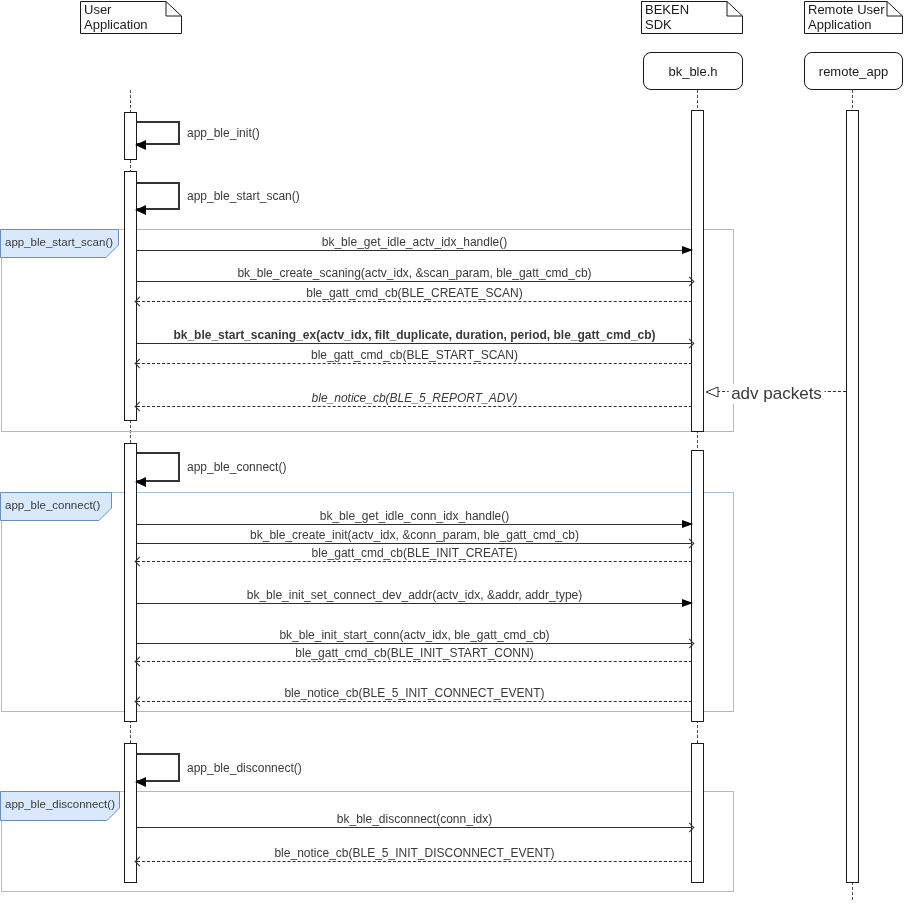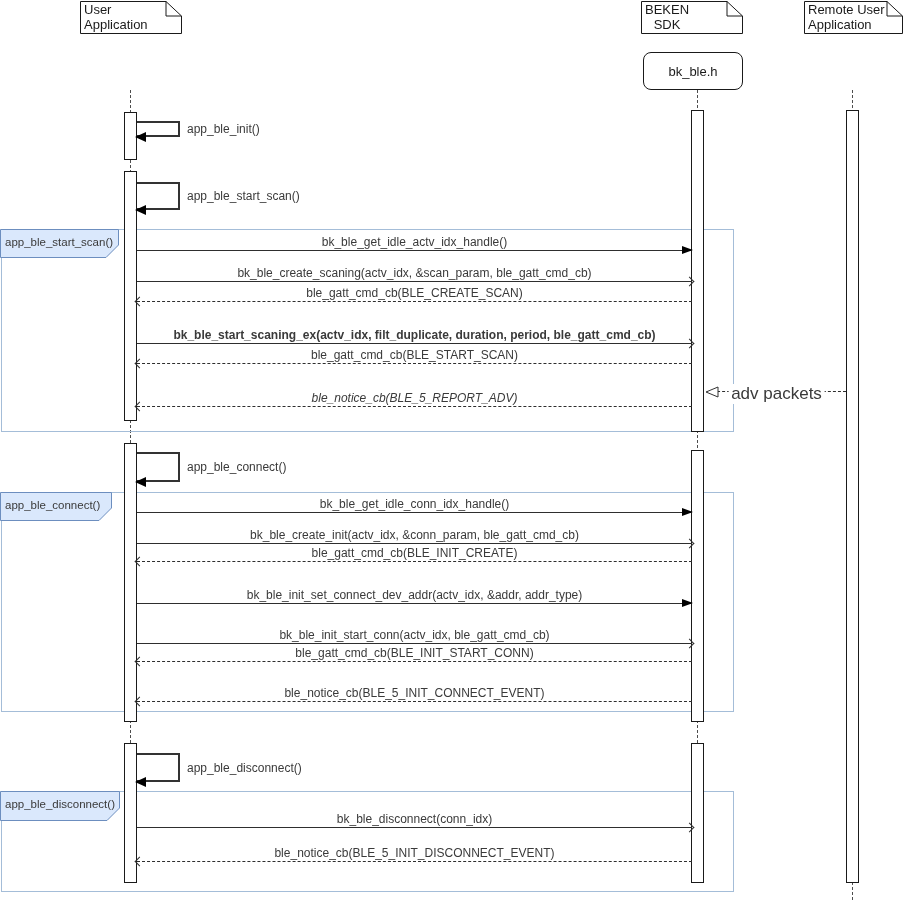--- a/index.html
+++ b/index.html
@@ -84,21 +84,21 @@
   <div class="bar" style="left:124px;top:171px;height:250px;"></div>
   <div class="bar" style="left:124px;top:443px;height:279px;"></div>
   <div class="bar" style="left:124px;top:743px;height:140px;"></div>
 
   <div class="bar" style="left:691px;top:110px;height:322px;"></div>
   <div class="bar" style="left:691px;top:450px;height:272px;"></div>
   <div class="bar" style="left:691px;top:743px;height:140px;"></div>
 
   <div class="bar" style="left:846px;top:110px;height:773px;"></div>
 
-  <div class="selfmsg" style="top:121px;height:16px;">
+  <div class="selfmsg" style="top:121px;height:24px;">
     <span class="arr"></span>
     <span class="lbl">app_ble_init()</span>
   </div>
   <div class="selfmsg" style="top:182px;height:28px;">
     <span class="arr"></span>
     <span class="lbl">app_ble_start_scan()</span>
   </div>
   <div class="selfmsg" style="top:452px;height:30px;">
     <span class="arr"></span>
     <span class="lbl">app_ble_connect()</span>
@@ -133,21 +133,21 @@
     <svg class="openTri" width="14" height="12" viewBox="0 0 14 12">
       <path d="M13,1 L1,6 L13,11 Z" fill="#fff" stroke="#333" stroke-width="1"></path>
     </svg>
     <span class="lbl inline">adv packets</span>
   </div>
   <div class="msg dashed" style="top:406px;font-style:italic;">
     <span class="chev left"></span>
     <span class="lbl">ble_notice_cb(BLE_5_REPORT_ADV)</span>
   </div>
 
-  <div class="msg" style="top:512px;">
+  <div class="msg" style="top:524px;">
     <span class="head-filled-right"></span>
     <span class="lbl">bk_ble_get_idle_conn_idx_handle()</span>
   </div>
   <div class="msg" style="top:543px;">
     <span class="chev right"></span>
     <span class="lbl">bk_ble_create_init(actv_idx, &amp;conn_param, ble_gatt_cmd_cb)</span>
   </div>
   <div class="msg dashed" style="top:561px;">
     <span class="chev left"></span>
     <span class="lbl">ble_gatt_cmd_cb(BLE_INIT_CREATE)</span>
@@ -181,21 +181,21 @@
   <div class="note" style="left:80px;top:1px;width:102px;height:33px;">
     <svg width="102" height="33" viewBox="0 0 102 33">
       <path d="M0.5,0.5 L86,0.5 L101.5,15 L101.5,32.5 L0.5,32.5 Z" fill="#fff" stroke="#1a1a1a" stroke-width="1"></path>
       <path d="M86,0.5 L86,15 L101.5,15" fill="none" stroke="#1a1a1a" stroke-width="1"></path>
     </svg>
     <div class="txt">
       <span>User</span>
       <span>Application</span>
     </div>
   </div>
-  <div class="note" style="left:641px;top:1px;width:102px;height:33px;text-align:center;">
+  <div class="note" style="left:641px;top:1px;width:102px;height:33px;">
     <svg width="102" height="33" viewBox="0 0 102 33">
       <path d="M0.5,0.5 L86,0.5 L101.5,15 L101.5,32.5 L0.5,32.5 Z" fill="#fff" stroke="#1a1a1a" stroke-width="1"></path>
       <path d="M86,0.5 L86,15 L101.5,15" fill="none" stroke="#1a1a1a" stroke-width="1"></path>
     </svg>
     <div class="txt">
       <span>BEKEN</span>
       <span>SDK</span>
     </div>
   </div>
   <div class="note" style="left:804px;top:1px;width:99px;height:33px;">
@@ -203,14 +203,15 @@
       <path d="M0.5,0.5 L83,0.5 L98.5,15 L98.5,32.5 L0.5,32.5 Z" fill="#fff" stroke="#1a1a1a" stroke-width="1"></path>
       <path d="M83,0.5 L83,15 L98.5,15" fill="none" stroke="#1a1a1a" stroke-width="1"></path>
     </svg>
     <div class="txt">
       <span>Remote User</span>
       <span>Application</span>
     </div>
   </div>
 
   <div class="head" style="left:643px;top:52px;width:100px;">bk_ble.h</div>
+  <div class="head" style="left:804px;top:52px;width:99px;">remote_app</div>
 
 </div>
 
 </body></html>

